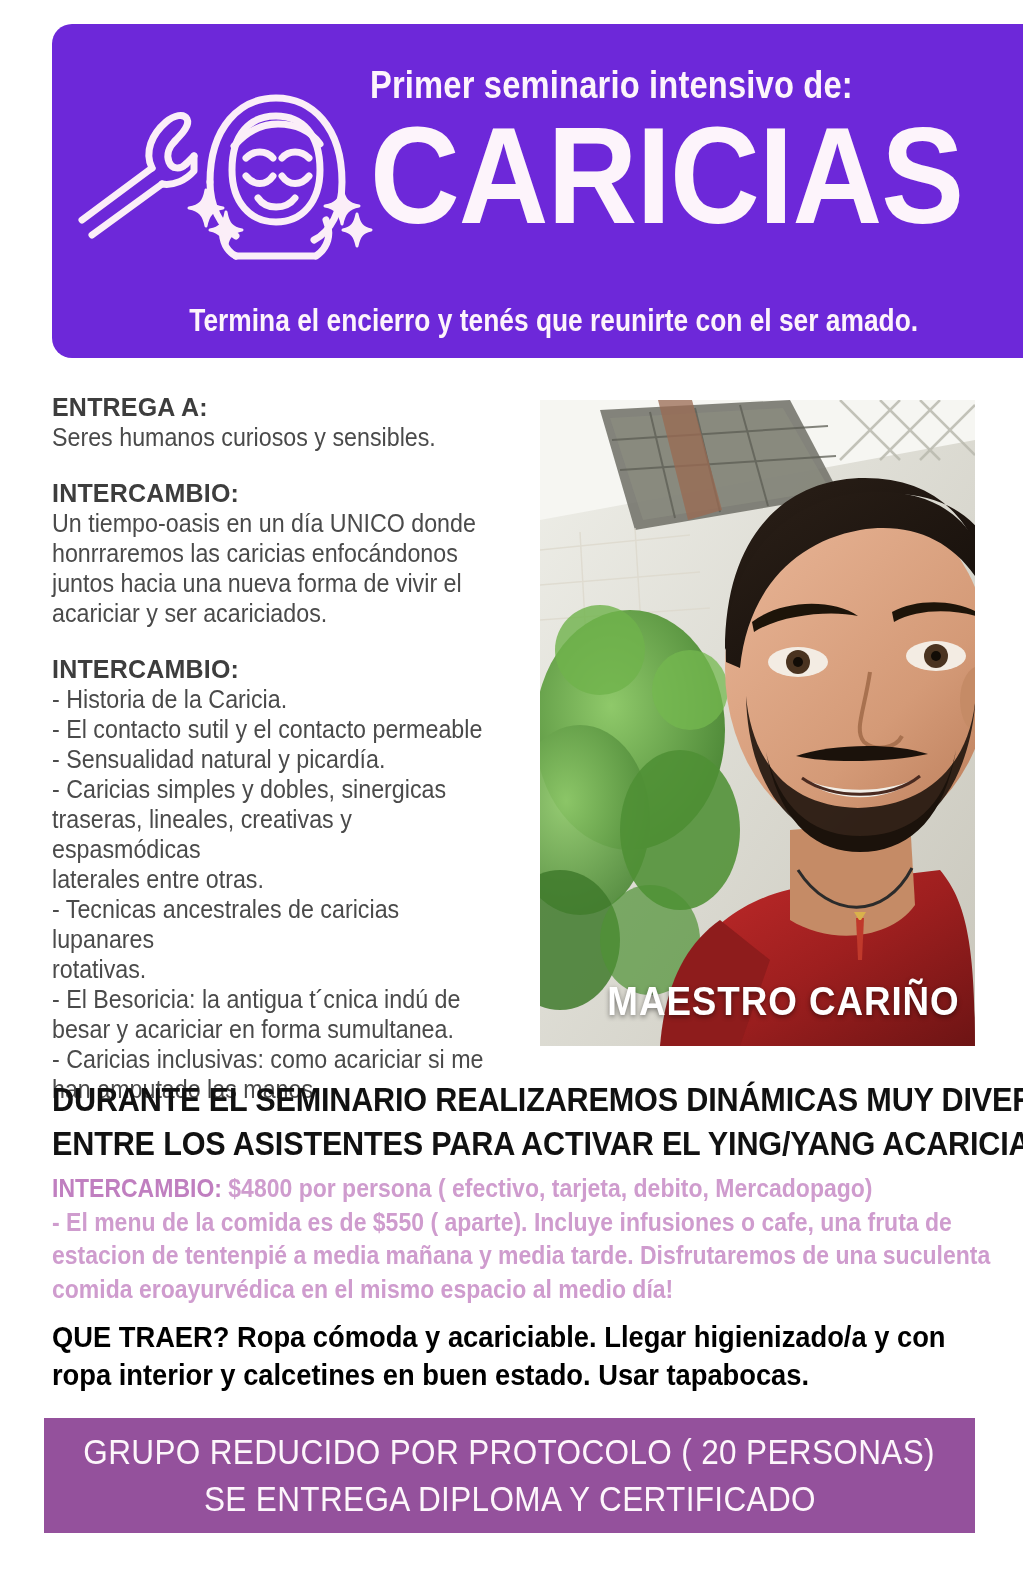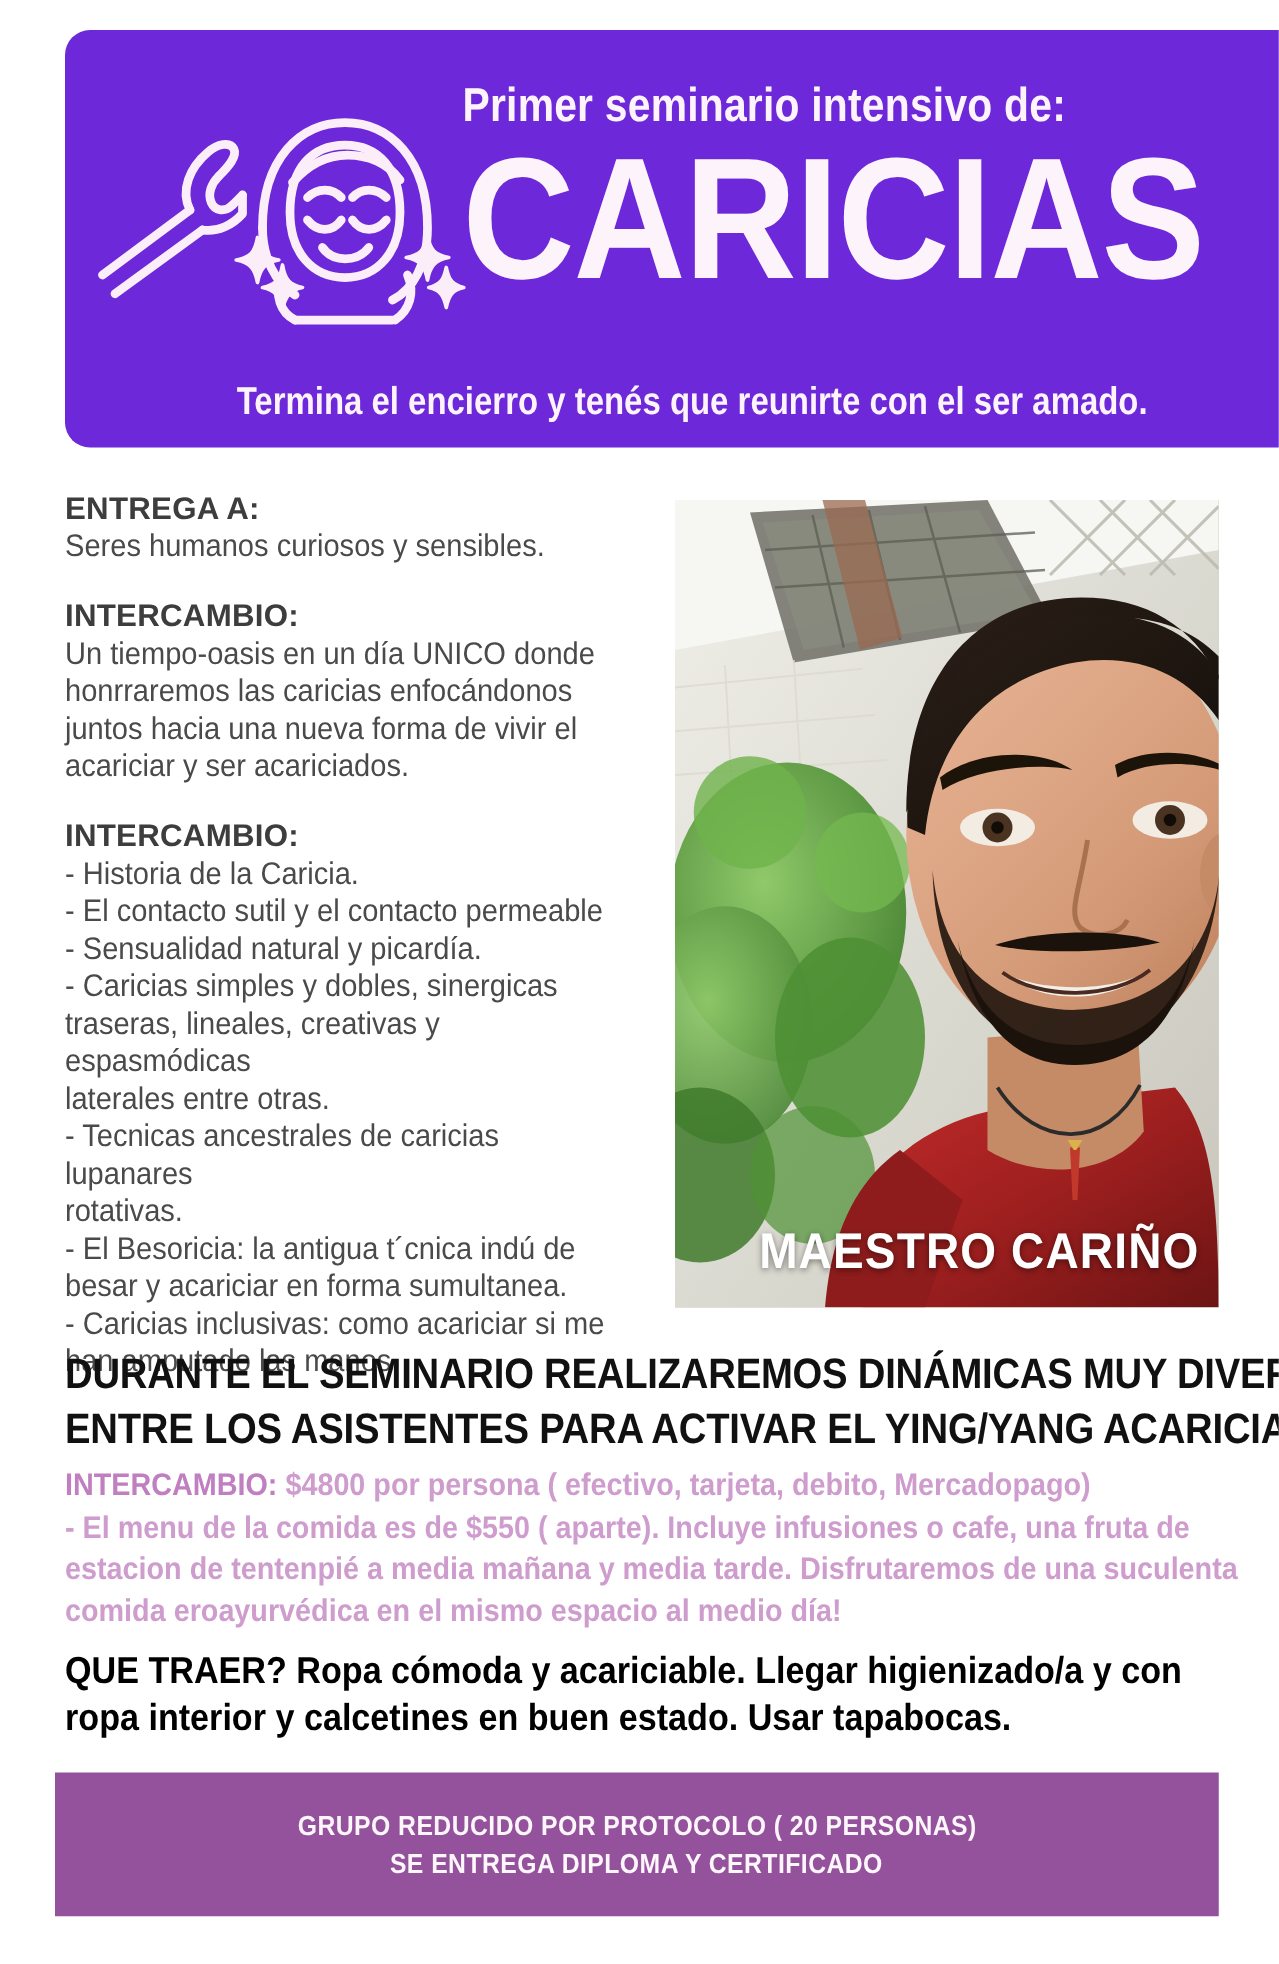--- a/index.html
+++ b/index.html
@@ -214,22 +214,22 @@
     width: 931px;
     height: 115px;
     background: #94519C;
     display: flex;
     flex-direction: column;
     align-items: center;
     justify-content: center;
   }
   #footer-band .fl {
     color: #fdf6fb;
-    font-size: 22px;
-    font-weight: 700;
+    font-size: 35px;
+    font-weight: 400;
     line-height: 1.32;
     letter-spacing: 0.4px;
     white-space: nowrap;
   }
   #footer-band .fl span {
     display: inline-block;
     transform: scaleX(0.90);
   }
 </style>
 </head>

